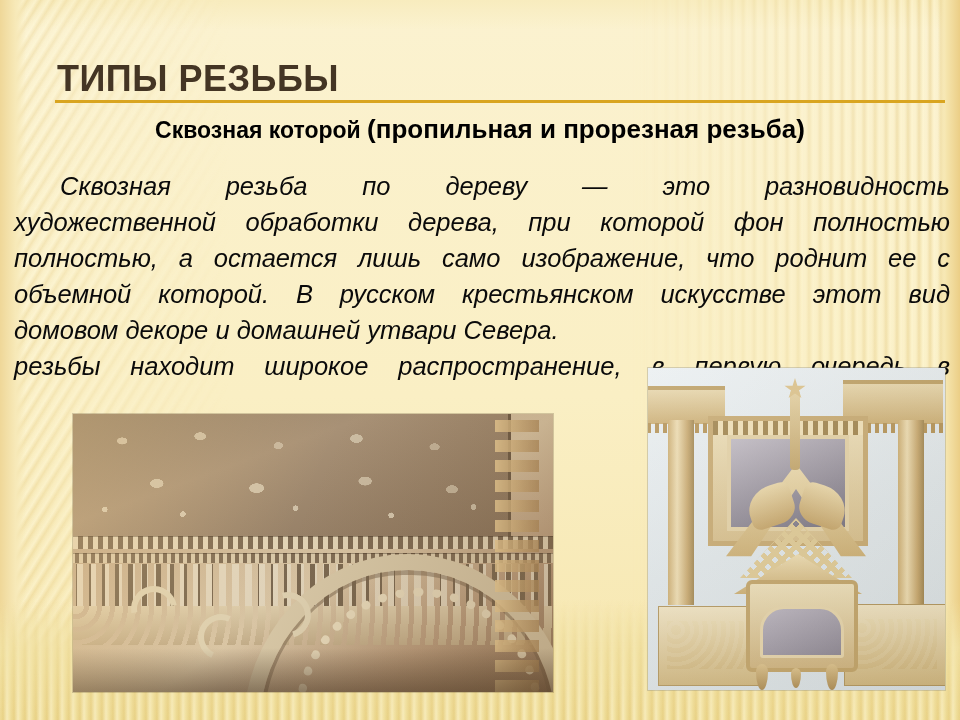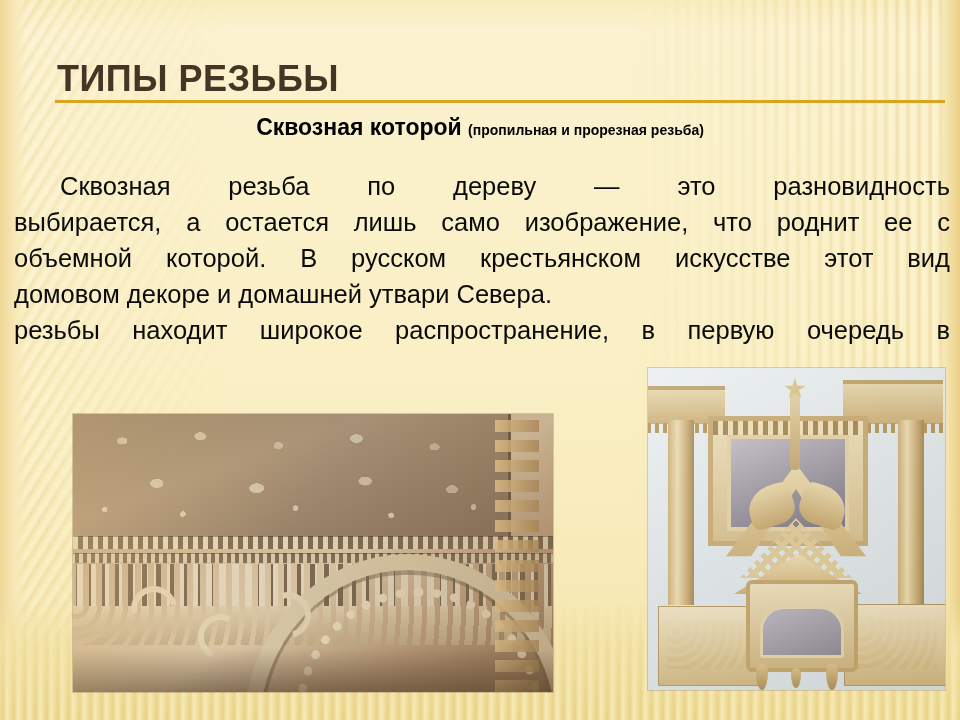--- a/index.html
+++ b/index.html
@@ -85,33 +85,34 @@
     background:#D9A520;
   }
 
   
   #subtitle{
     position:absolute;left:0;top:114px;width:960px;
     text-align:center;color:#000;
     white-space:nowrap;
   }
   #subtitle .sub-main{font-size:23px;font-weight:bold;}
-  #subtitle .sub-paren{font-size:14px;font-weight:bold;}
+  #subtitle .sub-paren{font-size:26px;font-weight:bold;}
 
   
   #body-text{
     position:absolute;left:14px;top:168px;width:936px;
     font-size:25.5px;line-height:36px;color:#0A0A0A;
     text-align:justify;
   }
   #body-text .ln{
     display:block;
     text-align:justify;
     text-align-last:justify;
     white-space:nowrap;
+    font-style:italic;
   }
   #body-text .ln.last{text-align-last:left;}
   #body-text .indent{display:inline-block;width:46px;}
 
   
   #photo-facade{
     position:absolute;left:73px;top:414px;width:480px;height:278px;
     overflow:hidden;
     background:linear-gradient(145deg,#A78F76 0%,#C6AE8E 28%,#D9C5A4 55%,#B99B7C 78%,#8E7258 100%);
     box-shadow:0 0 0 1px rgba(90,70,45,0.25);
@@ -336,21 +337,22 @@
   <div class="bg-rightband"></div>
   <div class="bg-bottom"></div>
 
   <div id="title">ТИПЫ РЕЗЬБЫ</div>
   <div id="rule"></div>
 
   <div id="subtitle"><span class="sub-main">Сквозная которой </span><span class="sub-paren">(пропильная и прорезная резьба)</span></div>
 
   <div id="body-text">
     <span class="ln"><span class="indent"></span>Сквозная резьба по дереву — это разновидность</span>
-    <span class="ln">выбирается, а остается лишь само изображение, что роднит ее с</span>
+    <span class="ln">художественной обработки дерева, при которой фон полностью</span>
+    <span class="ln">полностью, а остается лишь само изображение, что роднит ее с</span>
     <span class="ln">объемной которой. В русском крестьянском искусстве этот вид</span>
     <span class="ln last">домовом декоре и домашней утвари Севера.</span>
     <span class="ln">резьбы находит широкое распространение, в первую очередь в</span>
   </div>
 
   <div id="photo-facade">
     <div class="ph-layer">
       <div class="fac-panel">
         <div class="fac-scroll"></div>
       </div>

